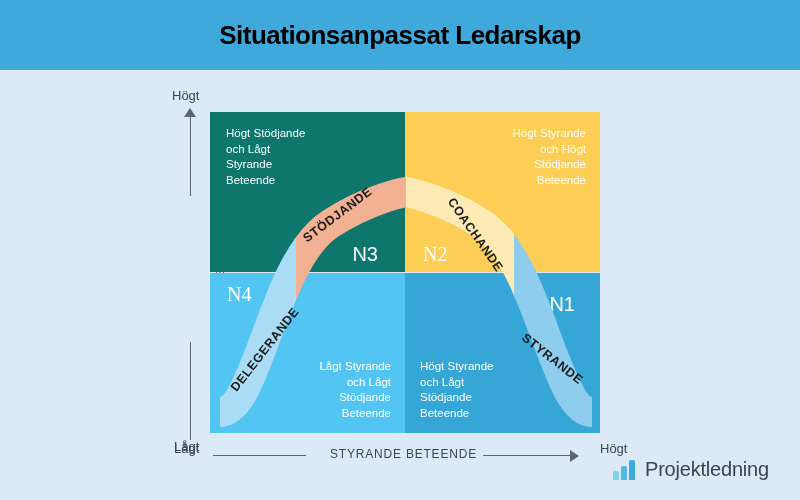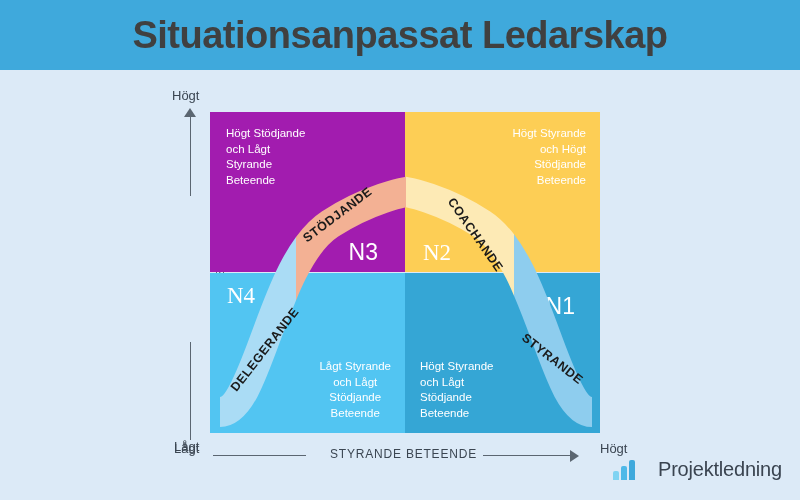--- a/index.html
+++ b/index.html
@@ -19,59 +19,59 @@
   #header-band {
     position: absolute;
     left: 0; top: 0;
     width: 800px; height: 70px;
     background: #3fa9dc;
     display: flex;
     align-items: center;
     justify-content: center;
   }
   #header-title {
-    color: #404040;
-    font-size: 38px;
+    color: #000000;
+    font-size: 26px;
     font-weight: bold;
     letter-spacing: -0.5px;
     white-space: nowrap;
   }
 
   
   #matrix {
     position: absolute;
     left: 210px; top: 112px;
     width: 390px; height: 321px;
   }
   .quadrant {
     position: absolute;
     width: 195px; height: 160px;
     box-sizing: border-box;
   }
-  #quad-n3 { left: 0;     top: 0;     background: #a21caf; }
+  #quad-n3 { left: 0;     top: 0;     background: #0f766e; }
   #quad-n2 { left: 195px; top: 0;     background: #fdce55; }
   #quad-n4 { left: 0;     top: 161px; background: #52c5f2; }
   #quad-n1 { left: 195px; top: 161px; background: #35a6d5; }
 
   .quad-desc {
     position: absolute;
     color: #ffffff;
     font-size: 11.5px;
     line-height: 15.5px;
     white-space: pre-line;
   }
   #desc-n3 { left: 16px;  top: 14px;  text-align: left; }
   #desc-n2 { right: 14px; top: 14px;  text-align: right; }
-  #desc-n4 { right: 14px; bottom: 12px; text-align: center; }
+  #desc-n4 { right: 14px; bottom: 12px; text-align: right; }
   #desc-n1 { left: 15px;  bottom: 12px; text-align: left; }
 
   .quad-num {
     position: absolute;
     color: #ffffff;
-    font-size: 23px;
+    font-size: 20px;
     font-weight: normal;
   }
   #num-n3 { right: 27px; bottom: 6px; }
   #num-n2 { left: 18px;  bottom: 6px; font-family: Liberation Serif, serif; }
   #num-n4 { left: 17px;  top: 10px; font-family: Liberation Serif, serif; }
   #num-n1 { right: 25px; top: 20px; }
 
   
   #curve-layer {
     position: absolute;
@@ -171,21 +171,21 @@
     border-bottom: 6px solid transparent;
     border-left: 9px solid #5b6671;
   }
 
   
   #logo {
     position: absolute;
     left: 612px; top: 458px;
     display: flex;
     align-items: center;
-    gap: 20px;
+    gap: 7px;
     justify-content: flex-end;
   }
   #logo-text {
     font-size: 20px;
     color: #3a4450;
     letter-spacing: -0.2px;
   }
 </style>
 </head>
 <body>

